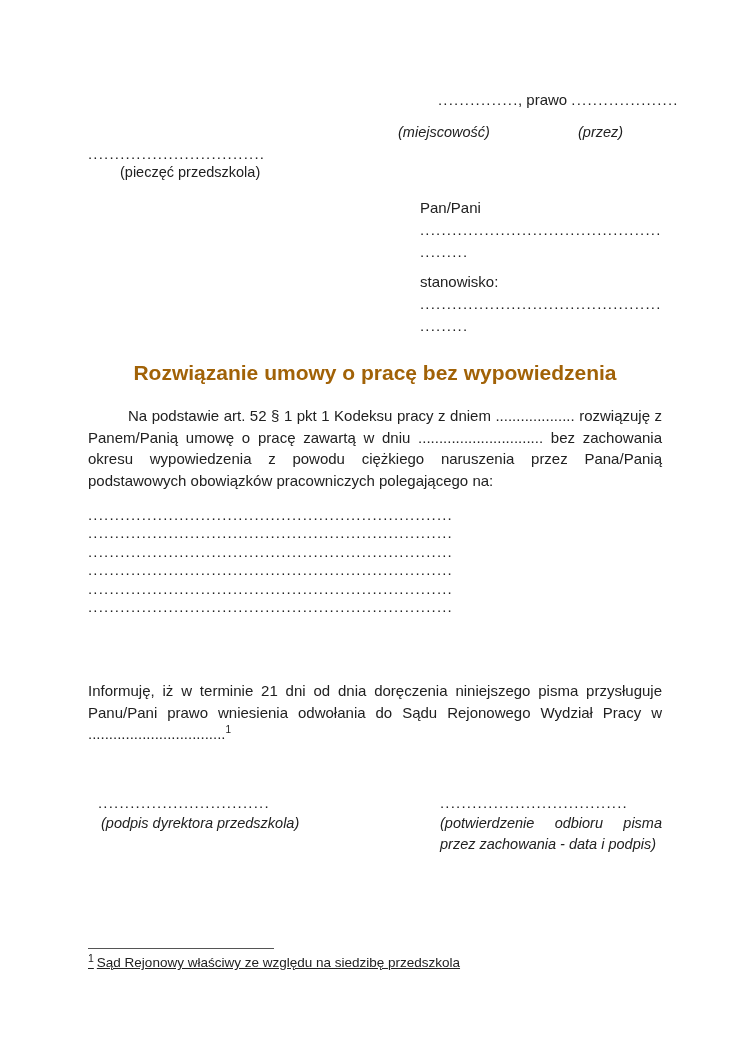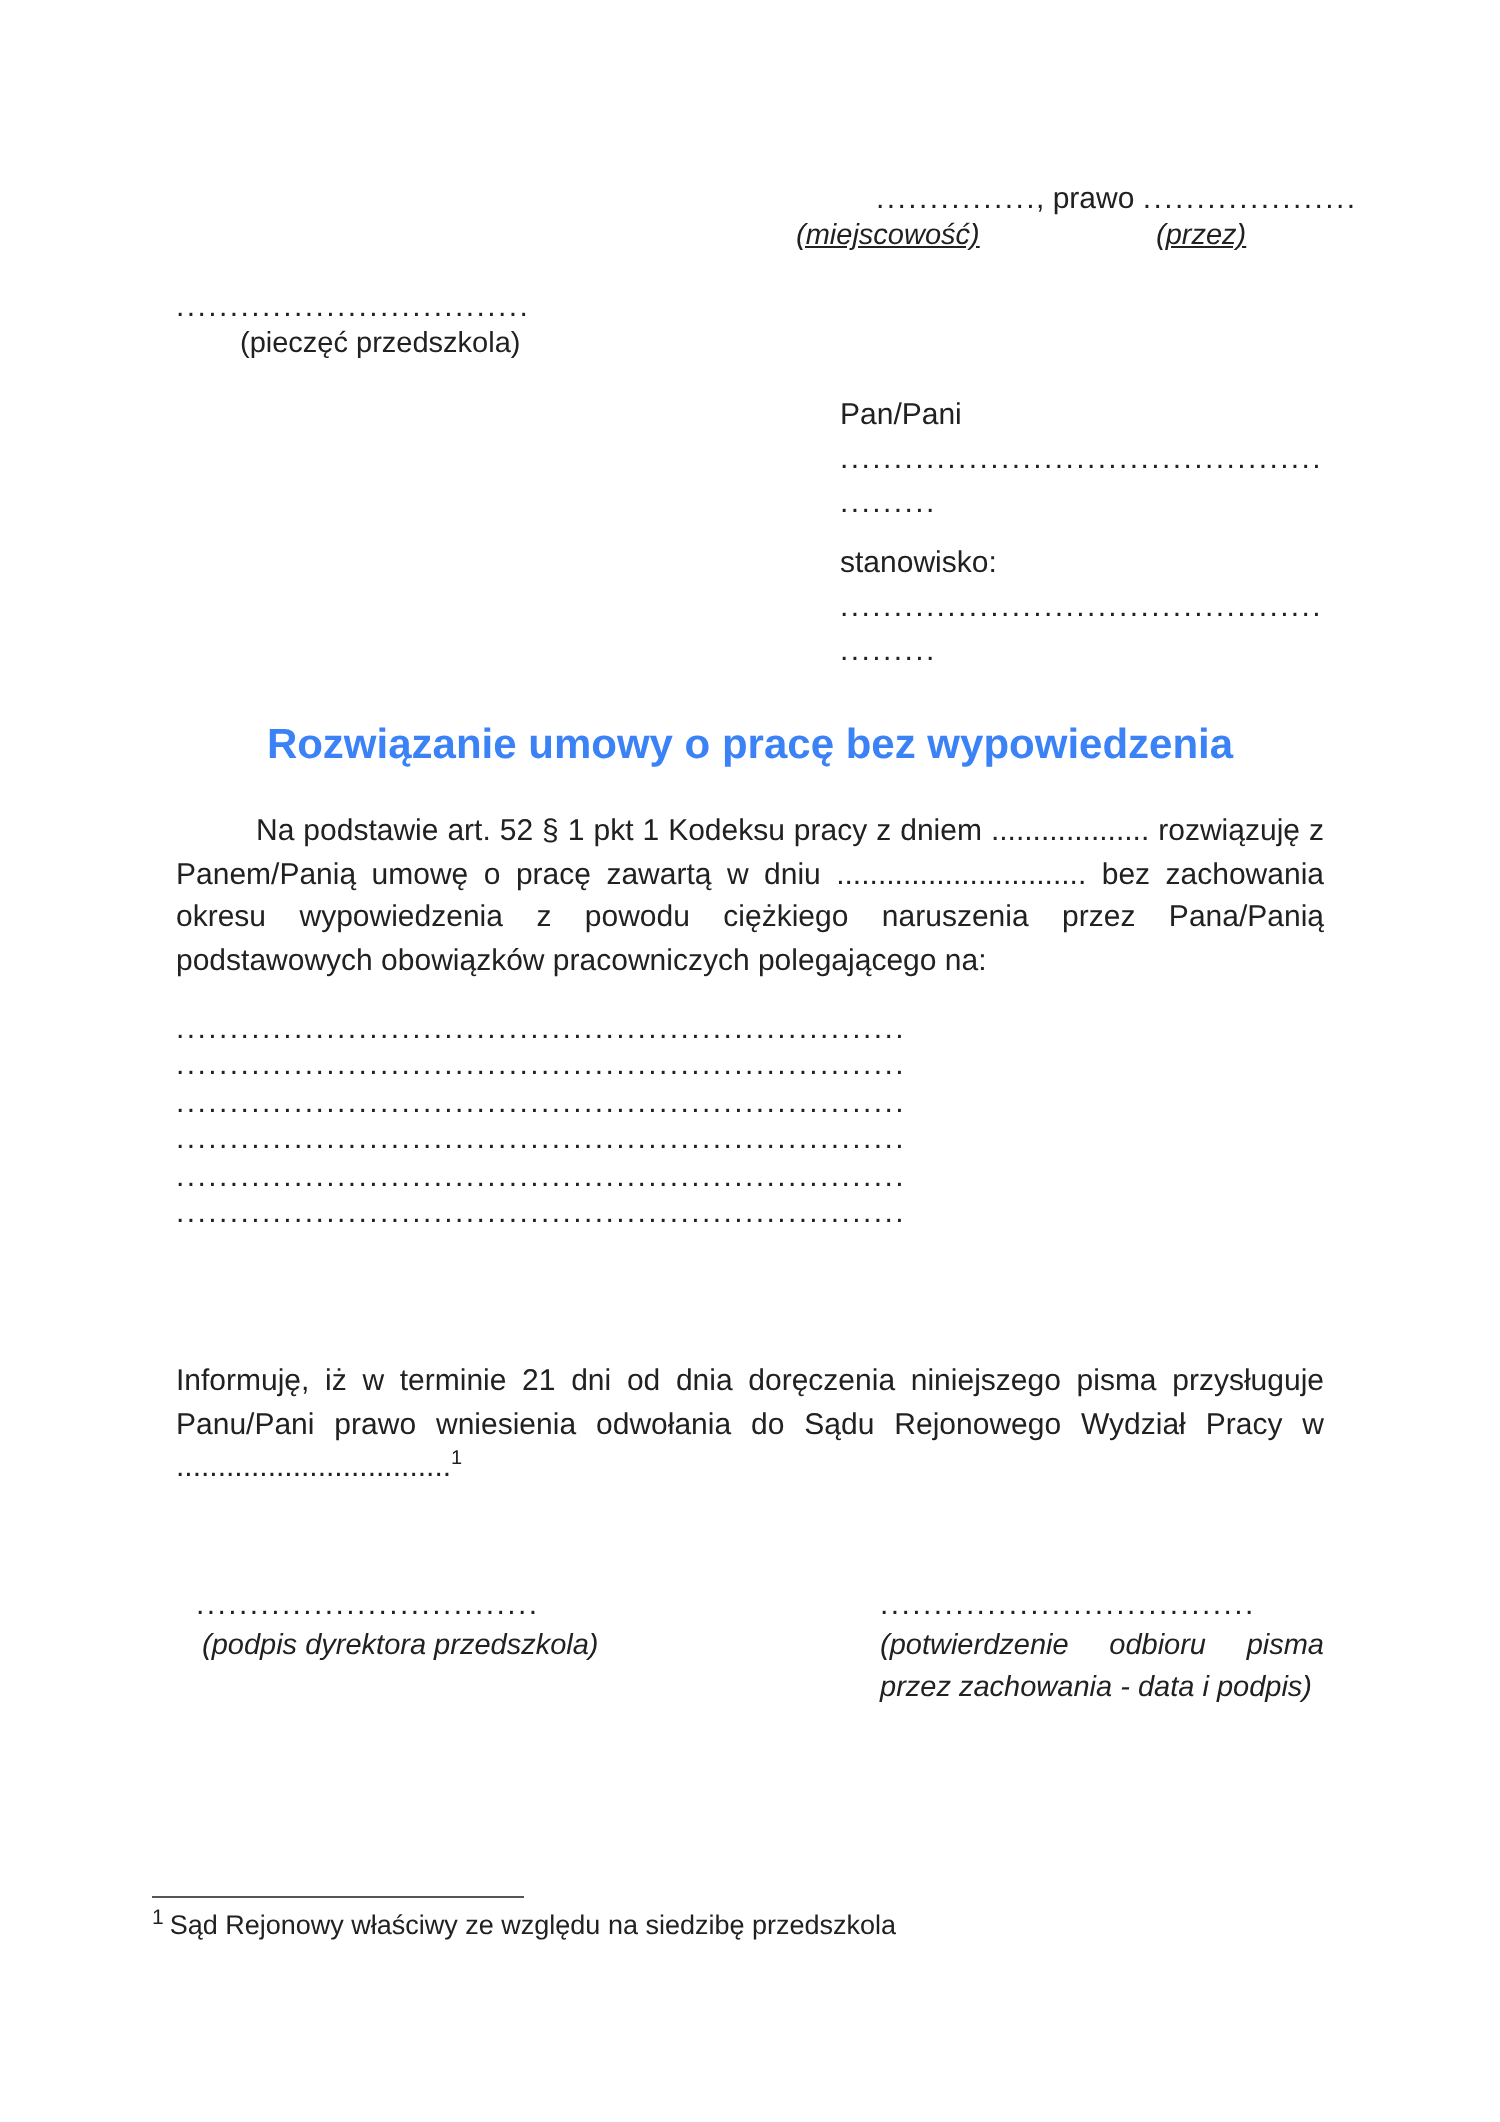--- a/index.html
+++ b/index.html
@@ -15,35 +15,35 @@
   .leader {
     display: inline-block; overflow: hidden; white-space: nowrap;
     letter-spacing: 1.2px; vertical-align: bottom;
   }
   .w80  { width: 80px; }  .w105 { width: 106px; } .w178 { width: 178px; }
   .w242 { width: 242px; } .w48  { width: 48px; }  .w170 { width: 170px; }
   .w186 { width: 186px; }
 
   .date-line { margin-left: 350px; line-height: 20px; white-space: nowrap; }
   .date-captions { position: relative; height: 22px; font-style: italic; font-size: 14.5px; }
-  .date-captions span { position: absolute; top: 0; text-decoration: underline; }
+  .date-captions span { position: absolute; top: 14px; }
   .cap-place { left: 310px; }
   .cap-date  { left: 490px; }
 
   .stamp-block { margin-top: 14px; }
   .stamp-dots-row { line-height: 16px; }
   .stamp-caption { font-size: 14.5px; line-height: 20px; margin-left: 32px; }
 
   .addressee { margin-top: 15px; margin-left: 332px; }
   .addressee .row { line-height: 22px; }
   .addressee .spacer { height: 8px; }
 
   .doc-title {
     margin-top: 22px; text-align: center; font-weight: bold;
-    font-size: 21px; line-height: 28px; color: #3b82f6;
+    font-size: 21px; line-height: 28px; color: #a16207;
   }
 
   .para { text-align: justify; line-height: 21.5px; }
   .para-intro { margin-top: 18px; text-indent: 40px; }
   .para-appeal { margin-top: 64px; }
   sup.fn-ref { font-size: 10px; vertical-align: super; line-height: 0; }
 
   .fill-lines { margin-top: 3px; }
   .fill-line {
     width: 366px; overflow: hidden; white-space: nowrap;
@@ -53,21 +53,21 @@
   .signatures { margin-top: 50px; display: flex; justify-content: space-between; }
   .sig-col-left  { width: 270px; margin-left: 10px; }
   .sig-col-right { width: 222px; }
   .sig-dots-row { line-height: 16px; }
   .sig-caption {
     font-style: italic; font-size: 14.5px; line-height: 21px; margin-top: 2px;
   }
   .sig-caption-left { margin-left: 3px; }
   .sig-caption-right { text-align: justify; }
 
-  .footnote { position: absolute; left: 76px; top: 948px; width: 574px; font-size: 13.5px; }
+  .footnote { position: absolute; left: 88px; top: 948px; width: 574px; font-size: 13.5px; text-decoration: underline; }
   .footnote-rule { width: 186px; border-top: 1.5px solid #555555; }
   .footnote-text { margin-top: 5px; line-height: 18px; }
   .footnote-text sup { font-size: 10.5px; vertical-align: super; line-height: 0; margin-right: 3px; }
 </style>
 </head>
 <body>
 
 <div class="page">
   <div class="content">
 

